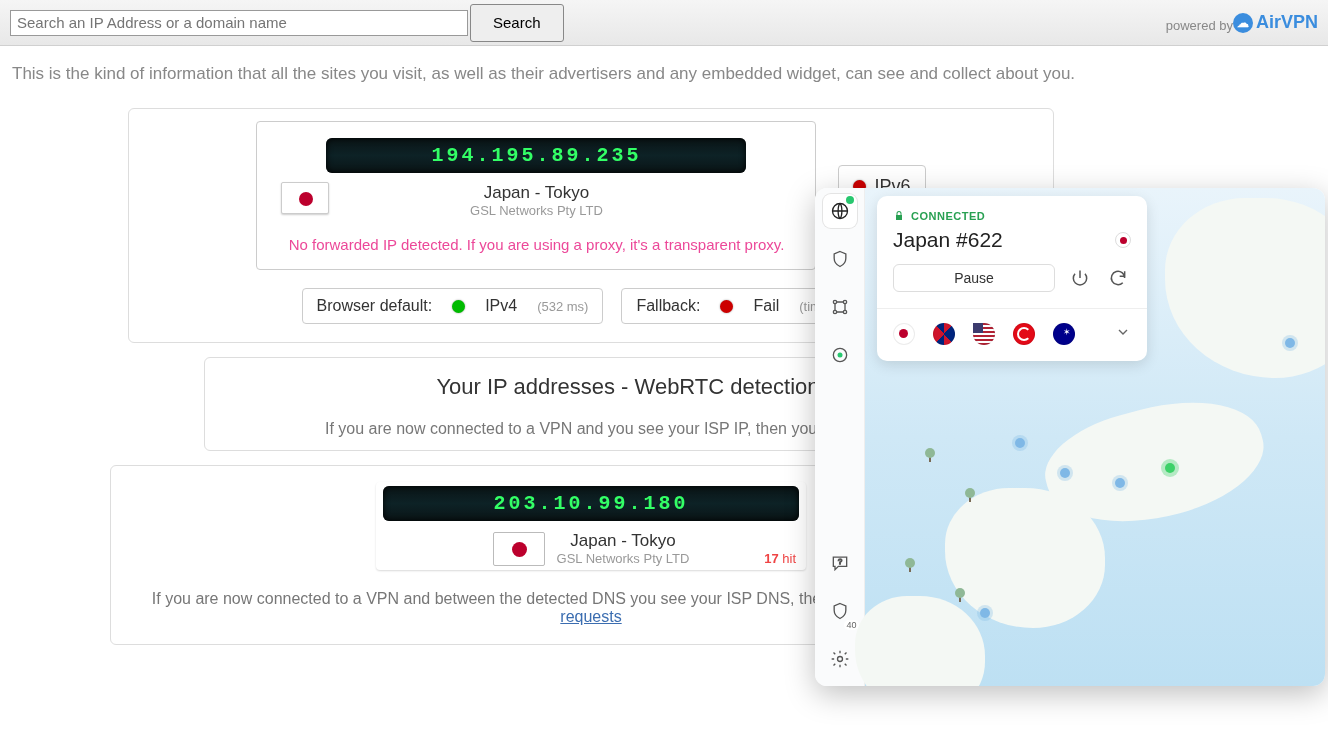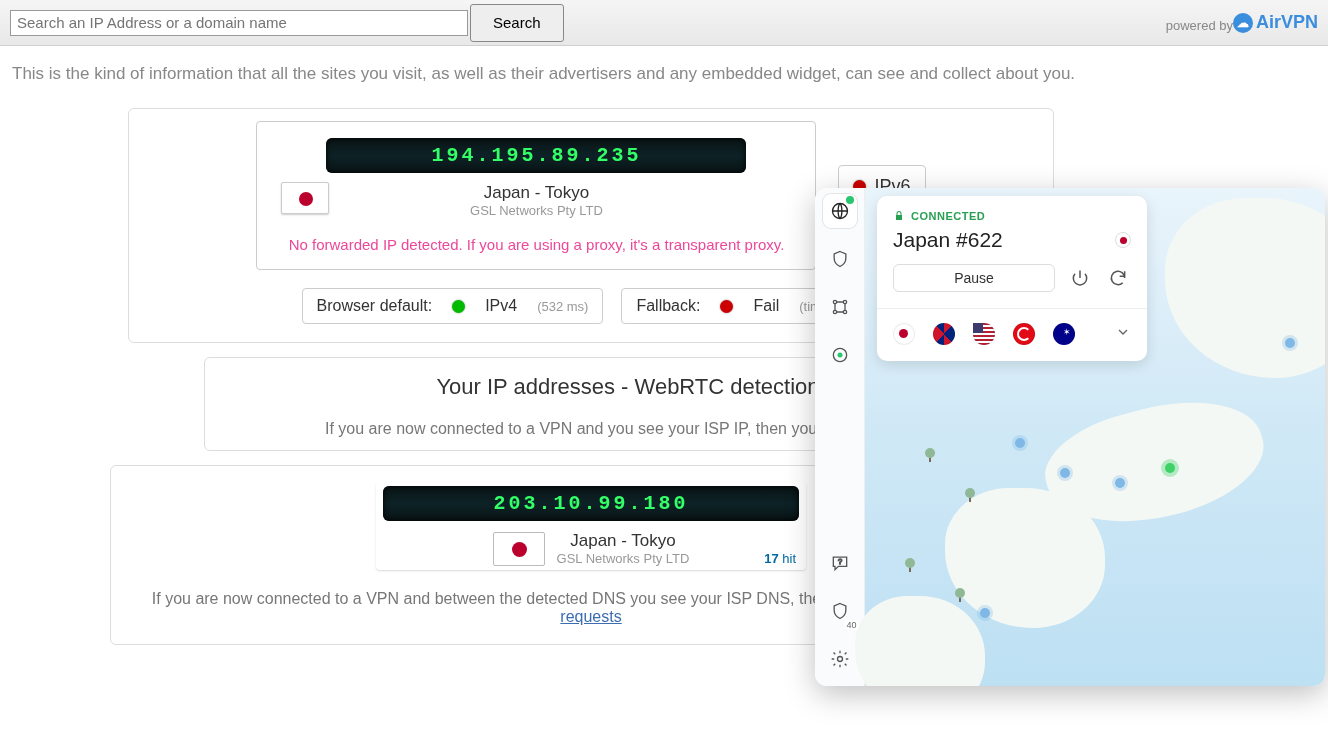--- a/index.html
+++ b/index.html
@@ -36,21 +36,21 @@
   .dot.green { background:#0b0; }
   .row-chips { display:flex; gap:18px; justify-content:center; margin-top:18px; }
   .chip { border:1px solid #ccc; border-radius:4px; padding:8px 14px; font-size:16px; color:#333; display:flex; align-items:center; gap:20px; }
   .chip .sub { color:#999; font-size:13px; }
   .leak-note { text-align:center; font-size:16px; color:#777; margin-top:20px; }
   .leak-note a { color:#3b6db0; text-decoration:underline; }
   .dns-inner { border-radius:4px; padding:4px 0 2px; width: 430px; margin:4px auto 2px; text-align:center; box-shadow:0 1px 2px rgba(0,0,0,.15); background:#fff; position:relative;}
   .flag-loc3 { display:flex; align-items:center; gap:12px; justify-content:center; margin:10px 0 2px;}
   .flag-jp3 { width:52px; height:34px; background:#fff; border:1px solid #bbb; border-radius:2px; position:relative;}
   .flag-jp3::after { content:''; position:absolute; width:15px; height:15px; background:#bc002d; border-radius:50%; top:9px; left:18px; }
-  .hits { position:absolute; right:10px; bottom:4px; font-size:13px; color:#0369a1; }
+  .hits { position:absolute; right:10px; bottom:4px; font-size:13px; color:#ef4444; }
   .hits b { font-weight:bold; }
 
   
   .nord { position:absolute; top:188px; left:815px; width:510px; height:498px; background:#fff; border-radius:12px; box-shadow:0 8px 30px rgba(0,0,0,.25); display:flex; flex-direction:column; overflow:hidden; }
   .nord-title { height:34px; display:flex; align-items:center; gap:10px; padding:0 14px; font-size:13px; color:#444; }
   .nord-logo { width:18px; height:18px; }
   .nord-body { flex:1; display:flex; }
   .nord-sidebar { width:50px; background:#fafbfc; border-right:1px solid #eee; display:flex; flex-direction:column; align-items:center; padding-top:6px; gap:14px; }
   .side-ico { width:34px; height:34px; border-radius:8px; display:flex; align-items:center; justify-content:center; color:#555; cursor:pointer; position:relative;}
   .side-ico.active { background:#fff; box-shadow:0 0 0 1px #e4e4e4; color:#222;}

